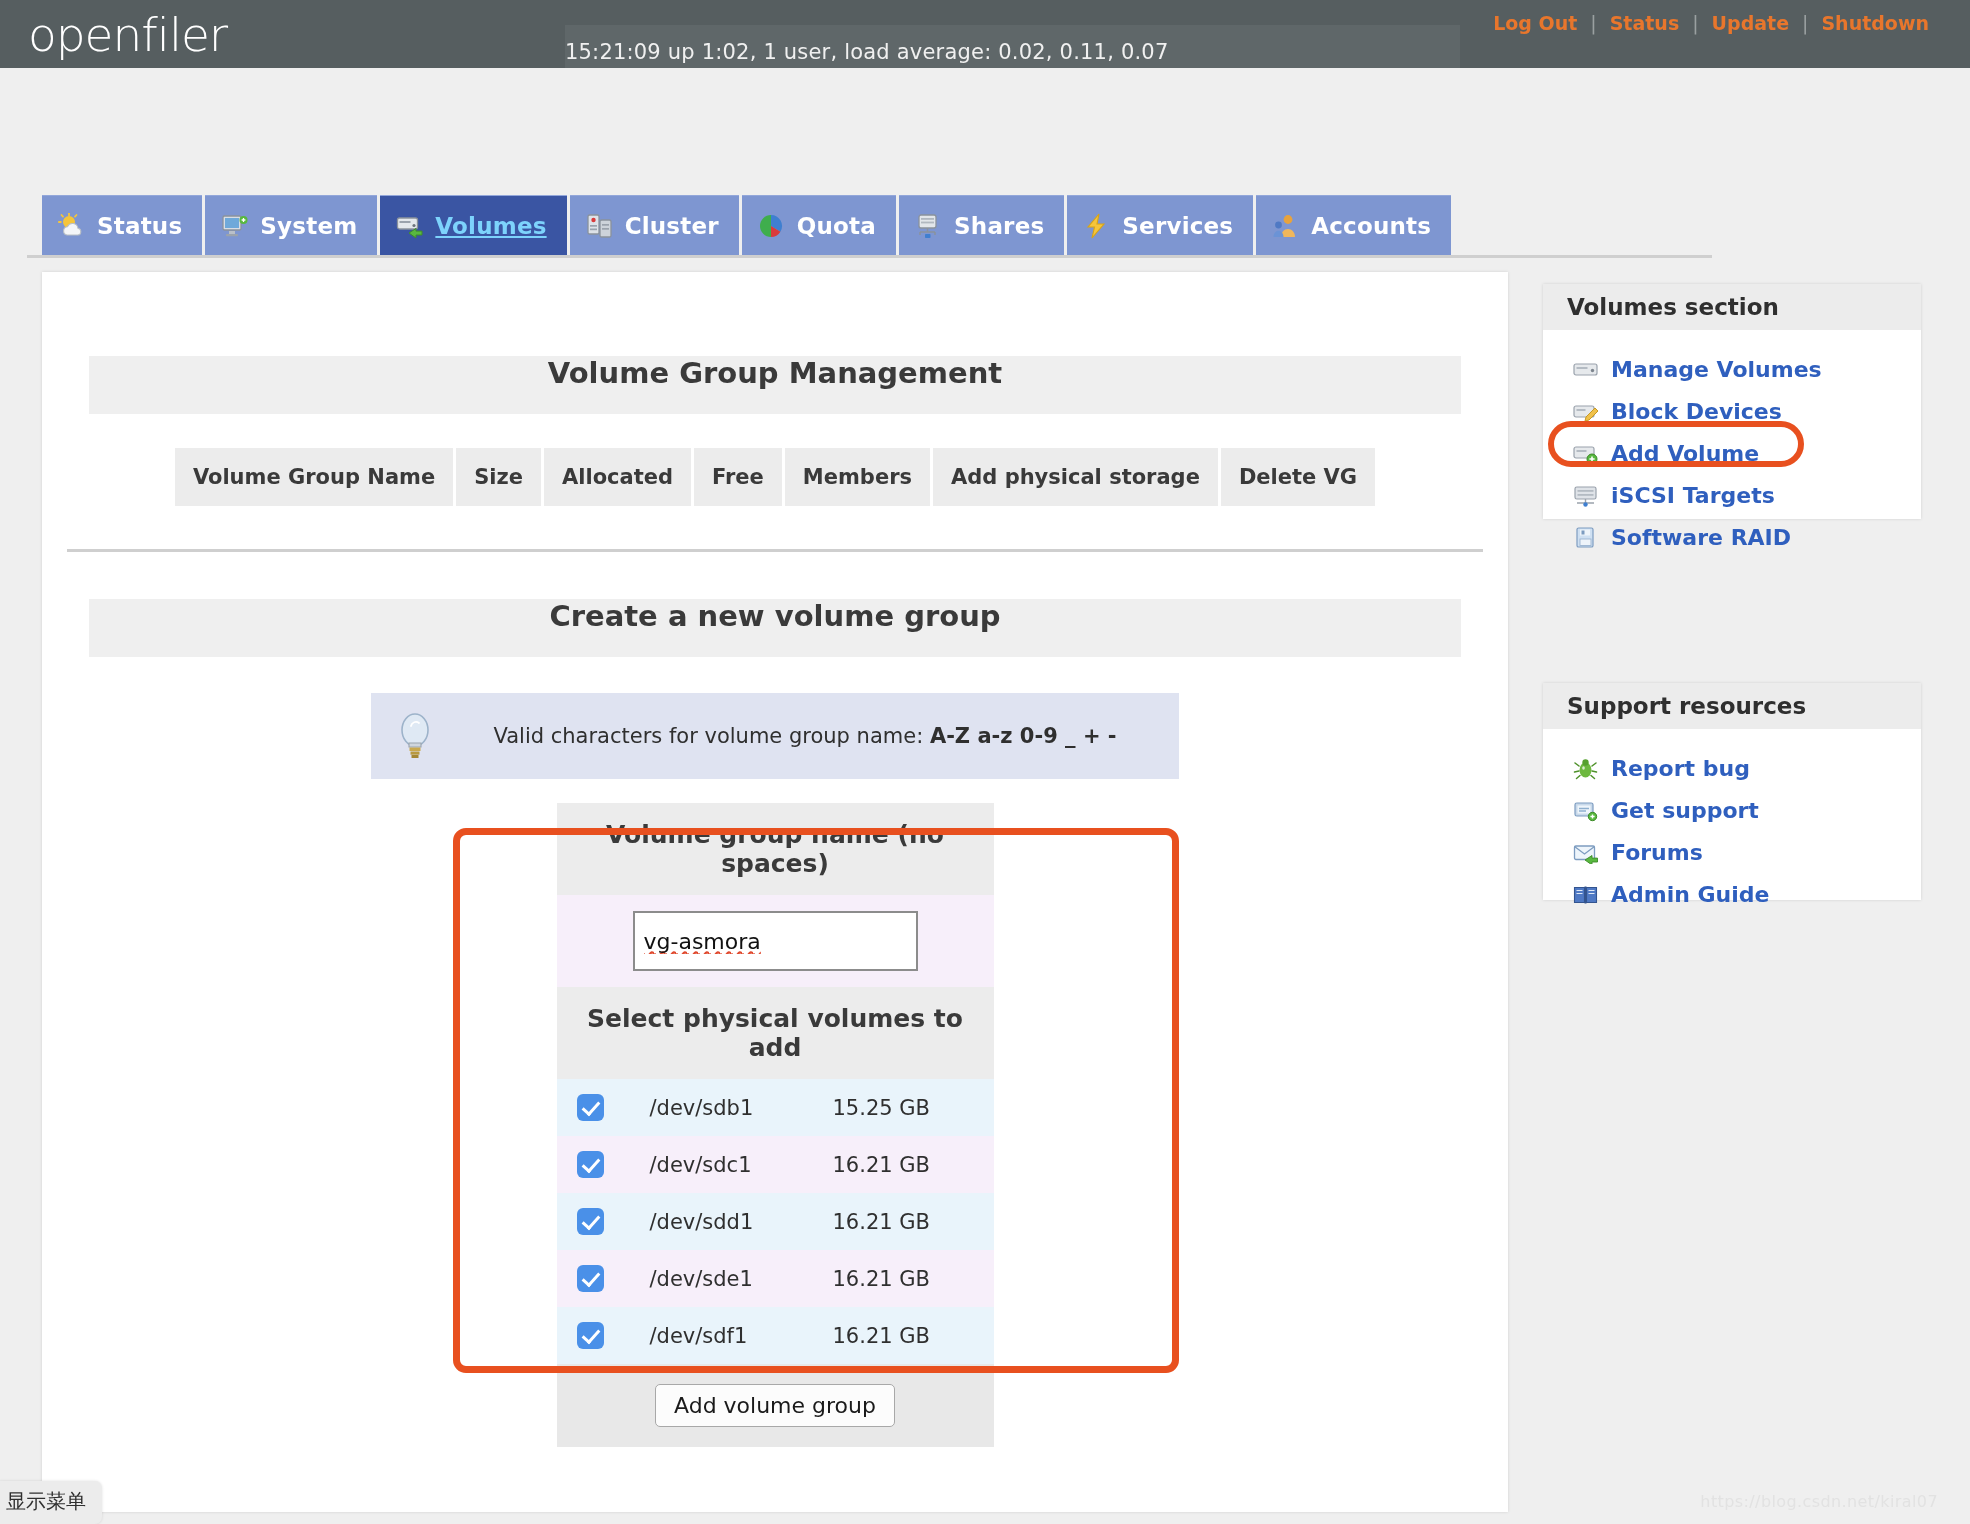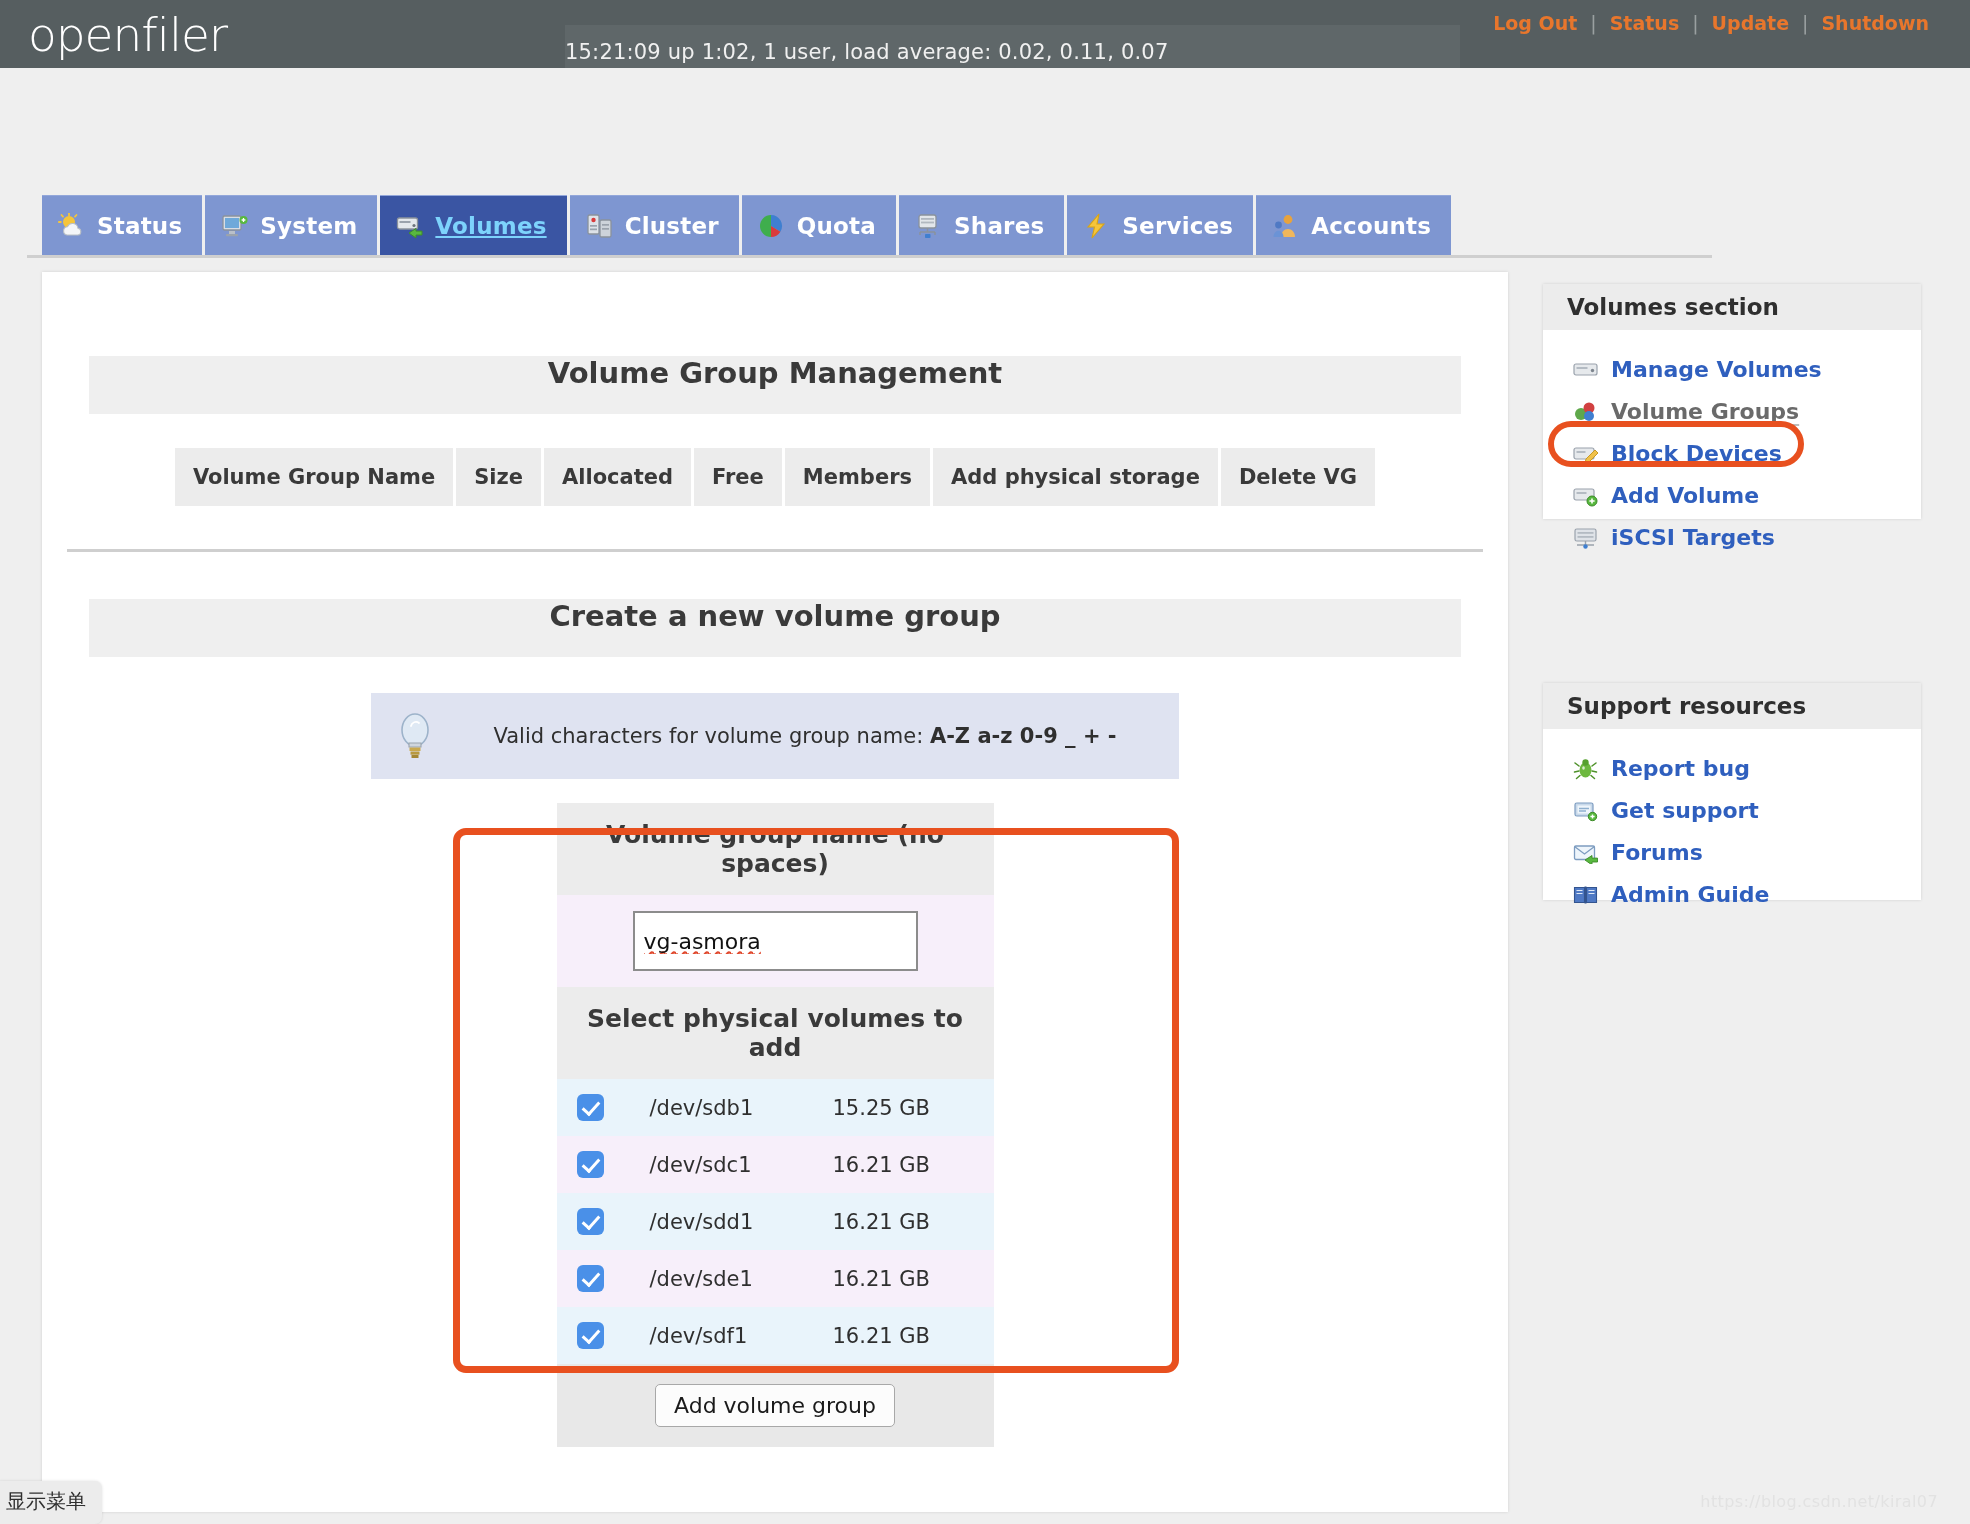--- a/index.html
+++ b/index.html
@@ -578,28 +578,20 @@
 
     <li class="side-item">
       <svg class="side-icon" viewBox="0 0 25 23">
         <rect x="1" y="6" width="23" height="11" rx="2" fill="#e6e9ec" stroke="#9aa2ac" stroke-width="1.2"></rect>
         <rect x="3.5" y="9" width="11" height="2" fill="#b4bbc3"></rect>
         <circle cx="19.5" cy="12.5" r="1.7" fill="#7d858e"></circle>
       </svg>
       <a href="#">Manage Volumes</a>
     </li>
 
-    <li class="side-item current">
-      <svg class="side-icon" viewBox="0 0 25 23">
-        <circle cx="8" cy="14" r="6" fill="#5fa84a"></circle>
-        <circle cx="16" cy="8" r="5.5" fill="#d14040"></circle>
-        <circle cx="16" cy="16" r="5" fill="#3f7fd0"></circle>
-      </svg>
-      <a href="#">Volume Groups</a>
-    </li>
 
     <li class="side-item">
       <svg class="side-icon" viewBox="0 0 25 23">
         <rect x="1" y="6" width="20" height="11" rx="2" fill="#e6e9ec" stroke="#9aa2ac" stroke-width="1.2"></rect>
         <rect x="3.5" y="9" width="9" height="2" fill="#b4bbc3"></rect>
         <path d="M13 17l9-9 3 3-9 9-4 1z" fill="#f0c14b" stroke="#c79a24" stroke-width="1"></path>
       </svg>
       <a href="#">Block Devices</a>
     </li>
 
@@ -617,20 +609,29 @@
       <svg class="side-icon" viewBox="0 0 25 23">
         <rect x="2" y="3" width="21" height="12" rx="1.8" fill="#dfe3e8" stroke="#9aa2ac" stroke-width="1.2"></rect>
         <rect x="4.5" y="6" width="16" height="1.8" fill="#b4bbc3"></rect>
         <rect x="4.5" y="10" width="16" height="1.8" fill="#b4bbc3"></rect>
         <path d="M12.5 15v4M4 19h17" stroke="#9aa2ac" stroke-width="1.4" fill="none"></path>
         <circle cx="12.5" cy="20.5" r="2.2" fill="#3f7fd0"></circle>
       </svg>
       <a href="#">iSCSI Targets</a>
     </li>
 
+    <li class="side-item">
+      <svg class="side-icon" viewBox="0 0 25 23">
+        <rect x="4" y="2" width="16" height="19" rx="1.6" fill="#cfe0f2" stroke="#7d9cc0" stroke-width="1.2"></rect>
+        <rect x="7" y="3.5" width="10" height="6" fill="#eef4fa"></rect>
+        <rect x="8.5" y="4.5" width="3" height="4" fill="#7d9cc0"></rect>
+        <rect x="7" y="13" width="11" height="6.5" fill="#eef4fa" stroke="#9bb4d0" stroke-width="0.9"></rect>
+      </svg>
+      <a href="#">Software RAID</a>
+    </li>
 
   </ul>
 </div>
 <div id="addvol-highlight"></div>
 
 <div class="side-box" id="side-support">
   <div class="side-head">Support resources</div>
   <ul class="side-list">
 
     <li class="side-item">

